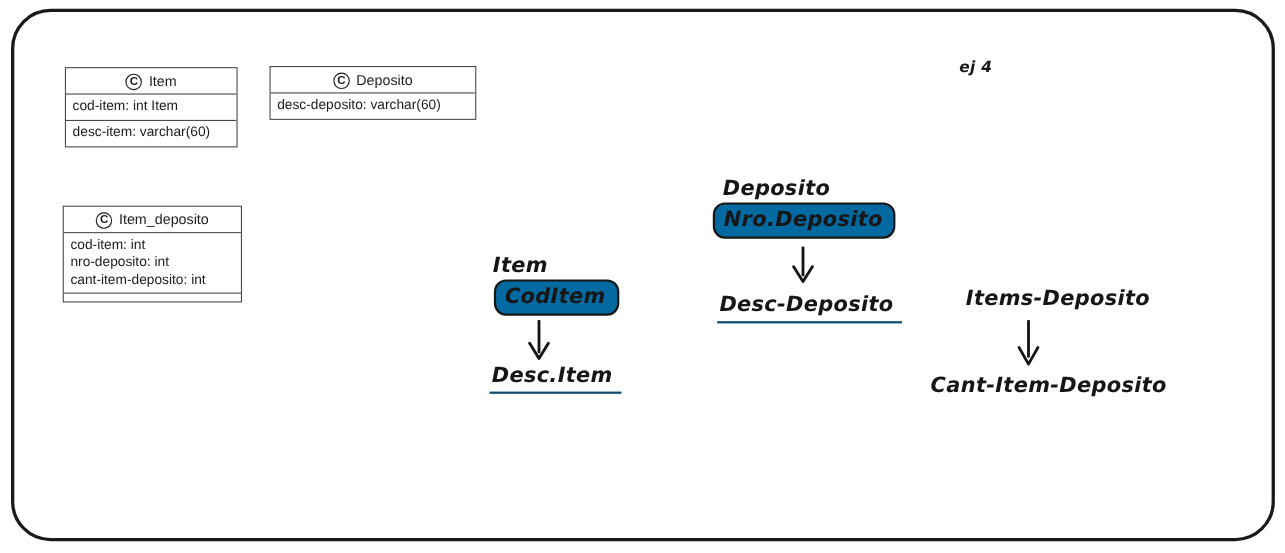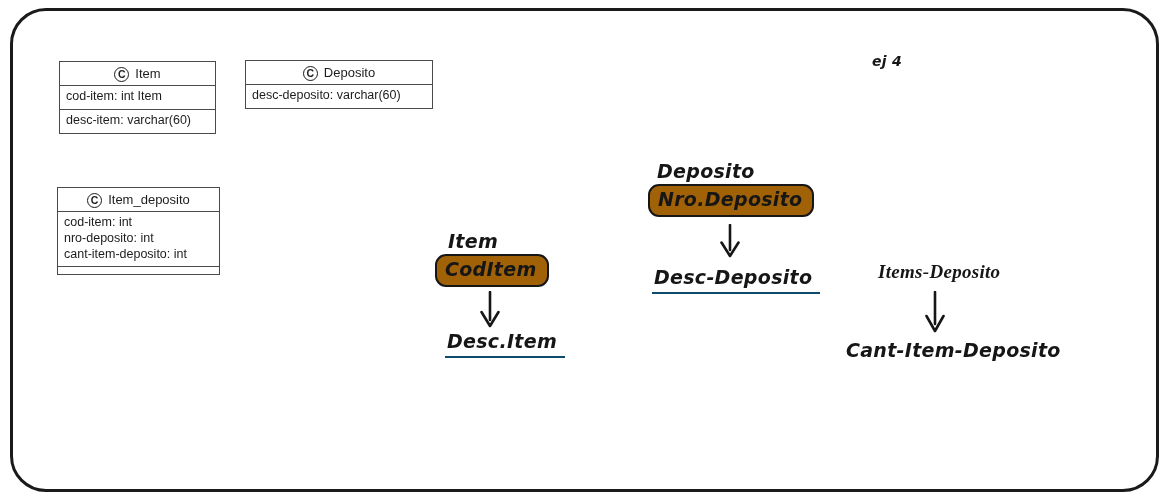--- a/index.html
+++ b/index.html
@@ -44,39 +44,39 @@
   .hand {
     font-family: "DejaVu Sans", sans-serif;
     font-style: italic; font-weight: bold;
     color: #161616; letter-spacing: 0.3px;
   }
   .fd-group { position: absolute; }
   .fd-title { font-size: 19px; line-height: 1.15; }
   .fd-box {
     display: inline-block; border: 2.6px solid #161616; border-radius: 11px;
     padding: 1px 10px 3px 8px; font-size: 19px; line-height: 1.35;
-    background: #a16207; margin-top: 1px;
+    background: #0369a1; margin-top: 1px;
   }
   .fd-arrow { display: block; }
   .fd-target { display: inline-block; font-size: 19px; margin-top: 2px; white-space: nowrap; }
   .fd-target.underlined { border-bottom: 2px solid #0c4a6e; padding: 0 8px 4px 2px; }
 
   #fd-item { left: 433px; top: 231px; }
   #fd-item .fd-title { margin-left: 15px; }
-  #fd-item .fd-box { margin-left: 2px; }
+  #fd-item .fd-box { margin-left: 16px; }
   #fd-item .fd-arrow { margin: 4px 0 0 45px; }
   #fd-item .fd-target { margin-left: 12px; }
 
   #fd-deposito { left: 648px; top: 161px; }
   #fd-deposito .fd-title { margin-left: 9px; }
   #fd-deposito .fd-arrow { margin: 7px 0 6px 70px; }
   #fd-deposito .fd-target { margin-left: 4px; }
 
   #fd-items-deposito { left: 845px; top: 261px; }
-  #fd-items-deposito .fd-title { margin-left: 33px; font-family: Liberation Serif, serif; }
+  #fd-items-deposito .fd-title { margin-left: 33px; }
   #fd-items-deposito .fd-box { margin-left: 24px; }
   #fd-items-deposito .fd-arrow { margin: 8px 0 4px 78px; }
   #fd-items-deposito .fd-target { margin-left: 1px; }
 
   .ej-label {
     position: absolute; left: 872px; top: 53px;
     font-size: 14px;
   }
 </style>
 </head>

